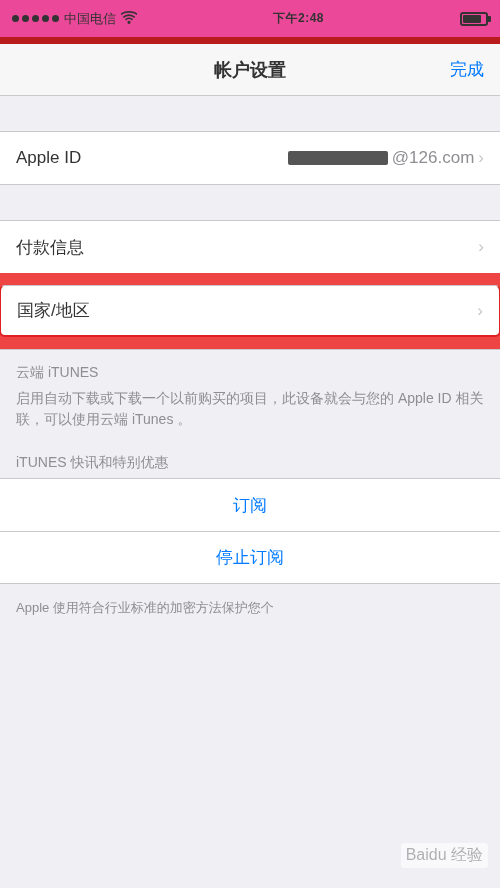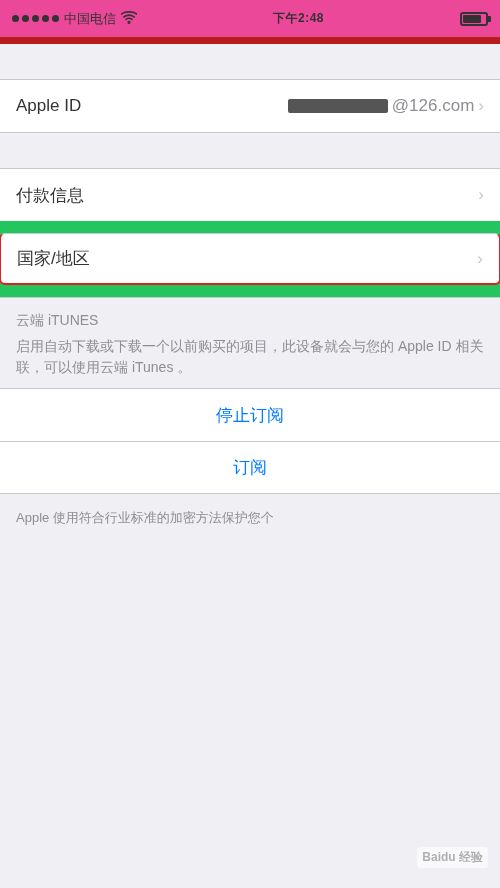--- a/index.html
+++ b/index.html
@@ -130,21 +130,21 @@
     }
 
     
     .section-gap {
       height: 35px;
       background: #efeff4;
     }
 
     
     .list-section {
-      background: #22c55e;
+      background: #ef4444;
       border-top: 1px solid #c8c8cd;
       border-bottom: 1px solid #c8c8cd;
     }
 
     .list-cell {
       display: flex;
       align-items: center;
       justify-content: space-between;
       padding: 0 16px;
       min-height: 52px;
@@ -263,26 +263,25 @@
       font-size: 13px;
       color: #8e8e93;
       line-height: 1.5;
     }
 
     
     .watermark {
       position: absolute;
       bottom: 20px;
       right: 12px;
-      font-size: 12px;
+      font-size: 16px;
       color: rgba(0,0,0,0.3);
       background: rgba(255,255,255,0.6);
       padding: 2px 5px;
       border-radius: 3px;
-      font-weight: bold;
     }
 
     .page-container {
       position: relative;
       height: 888px;
       overflow: hidden;
     }
   </style>
 </head>
 <body>
@@ -306,20 +305,24 @@
       </span>
     </div>
     <div class="status-center">下午2:48</div>
     <div class="status-right">
       <div class="battery">
         <div class="battery-fill"></div>
       </div>
     </div>
   </div>
 
+  <div class="nav-bar">
+    <span class="nav-title">帐户设置</span>
+    <span class="nav-done">完成</span>
+  </div>
 
   <div class="section-gap"></div>
 
   <div class="list-section">
     <div class="list-cell">
       <span class="cell-label">Apple ID</span>
       <div class="apple-id-value">
         <div class="redacted-bar"></div>
         <span class="cell-value-text">@126.com</span>
         <span class="chevron">›</span>
@@ -342,27 +345,30 @@
         <span class="chevron">›</span>
       </div>
     </div>
   </div>
 
   <div class="itunes-section">
     <div class="itunes-title">云端 iTUNES</div>
     <div class="itunes-desc">启用自动下载或下载一个以前购买的项目，此设备就会与您的 Apple ID 相关联，可以使用云端 iTunes 。</div>
   </div>
 
+  <div class="newsletter-section">
+    <div class="newsletter-title">iTUNES 快讯和特别优惠</div>
+  </div>
 
   <div class="subscribe-section">
     <div class="subscribe-btn">
+      <span class="subscribe-btn-text">订阅</span>
+    </div>
+    <div class="subscribe-btn">
       <span class="subscribe-btn-text">停止订阅</span>
-    </div>
-    <div class="subscribe-btn">
-      <span class="subscribe-btn-text">订阅</span>
     </div>
   </div>
 
   <div class="footer-section">
     <div class="footer-text">Apple 使用符合行业标准的加密方法保护您个</div>
   </div>
 
   <div class="watermark">Baidu 经验</div>
 
 </div>

